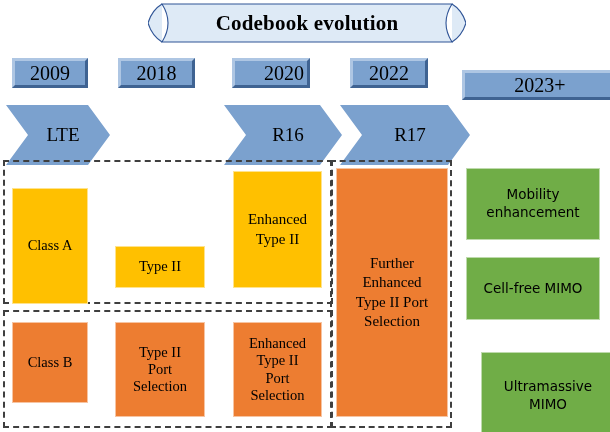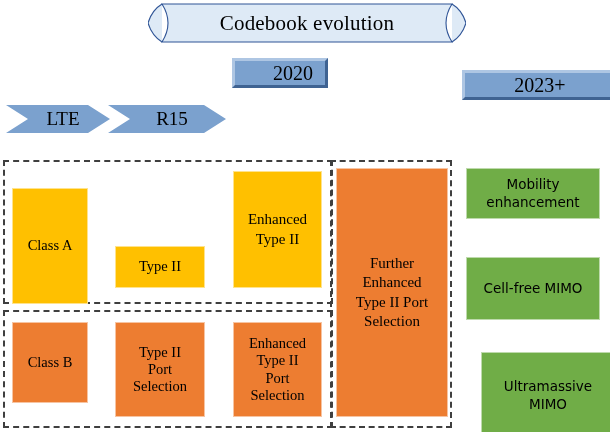--- a/index.html
+++ b/index.html
@@ -23,20 +23,21 @@
     height: 432px;
   }
 
   
   .title-banner {
     position: absolute;
     left: 148px;
     top: 2px;
     width: 318px;
     height: 42px;
+    font-weight: bold;
   }
   .title-banner svg {
     position: absolute;
     left: 0; top: 0;
     width: 318px;
     height: 42px;
   }
   .title-banner .title-text {
     position: absolute;
     left: 0; top: 0;
@@ -63,21 +64,21 @@
     display: flex;
     align-items: center;
     justify-content: center;
     font-size: 20px;
     line-height: 1;
   }
 
   
   .chevron {
     position: absolute;
-    height: 28px;
+    height: 60px;
     background: #7BA1CE;
     display: flex;
     align-items: center;
     justify-content: center;
     font-size: 19px;
     box-sizing: border-box;
     padding-left: 10px;
   }
   .chevron.notched {
     clip-path: polygon(0% 0%, calc(100% - 22px) 0%, 100% 50%, calc(100% - 22px) 100%, 0% 100%, 22px 50%);
@@ -121,37 +122,41 @@
 
   <div class="title-banner">
     <svg viewBox="0 0 318 42" preserveAspectRatio="none">
       <path d="M 14 2 L 304 2 Q 292 21 304 40 L 14 40 Q 26 21 14 2 Z" fill="#DEEAF6" stroke="#2F5496" stroke-width="1.1"></path>
       <path d="M 14 2 Q 4 8 0 21 Q 4 34 14 40" fill="#DEEAF6" stroke="#2F5496" stroke-width="1.1"></path>
       <path d="M 304 2 Q 314 8 318 21 Q 314 34 304 40" fill="#DEEAF6" stroke="#2F5496" stroke-width="1.1"></path>
     </svg>
     <div class="title-text">Codebook evolution</div>
   </div>
 
-  <div class="year-box" style="left:232px; top:58px; width:96px;padding-left:26px;">2020</div>
+  <div class="year-box" style="left:12px;  top:58px; width:76px;">2009</div>
+  <div class="year-box" style="left:118px; top:58px; width:77px;">2018</div>
+  <div class="year-box" style="left:232px; top:58px; width:78px;padding-left:26px;">2020</div>
+  <div class="year-box" style="left:350px; top:58px; width:78px;">2022</div>
   <div class="year-box" style="left:462px; top:70px; width:156px;">2023+</div>
 
   <div class="chevron notched" style="left:6px;   top:105px; width:104px;">LTE</div>
-  <div class="chevron notched" style="left:108px; top:105px; width:118px;">R15</div>
+  <div class="chevron notched" style="left:224px; top:105px; width:118px;">R16</div>
+  <div class="chevron notched" style="left:340px; top:105px; width:130px;">R17</div>
 
   <div class="dashed-group" style="left:3px;   top:160px; width:330px; height:144px;"></div>
   <div class="dashed-group" style="left:3px;   top:310px; width:330px; height:118px;"></div>
   <div class="dashed-group" style="left:330px; top:160px; width:122px; height:268px;"></div>
 
   <div class="cbox yellow" style="left:12px;  top:172px; width:76px;  height:116px;margin-top:16px;">Class A</div>
   <div class="cbox yellow" style="left:115px; top:246px; width:90px;  height:42px;">Type II</div>
   <div class="cbox yellow big" style="left:233px; top:171px; width:89px; height:117px;">Enhanced<br>Type II</div>
 
   <div class="cbox orange" style="left:12px;  top:322px; width:76px; height:81px;">Class B</div>
   <div class="cbox orange" style="left:115px; top:322px; width:90px; height:95px;">Type II<br>Port<br>Selection</div>
   <div class="cbox orange" style="left:233px; top:322px; width:89px; height:95px;">Enhanced<br>Type II<br>Port<br>Selection</div>
 
   <div class="cbox orange big" style="left:336px; top:168px; width:112px; height:249px;">Further<br>Enhanced<br>Type II Port<br>Selection</div>
 
-  <div class="cbox green" style="left:466px; top:168px; width:134px; height:51px;">Mobility<br>enhancement</div>
+  <div class="cbox green" style="left:466px; top:168px; width:134px; height:72px;">Mobility<br>enhancement</div>
   <div class="cbox green" style="left:466px; top:257px; width:134px; height:63px;">Cell-free MIMO</div>
   <div class="cbox green" style="left:466px; top:352px; width:134px; height:88px;margin-left:15px;">Ultramassive<br>MIMO</div>
 
 </div>
 
 </body></html>

